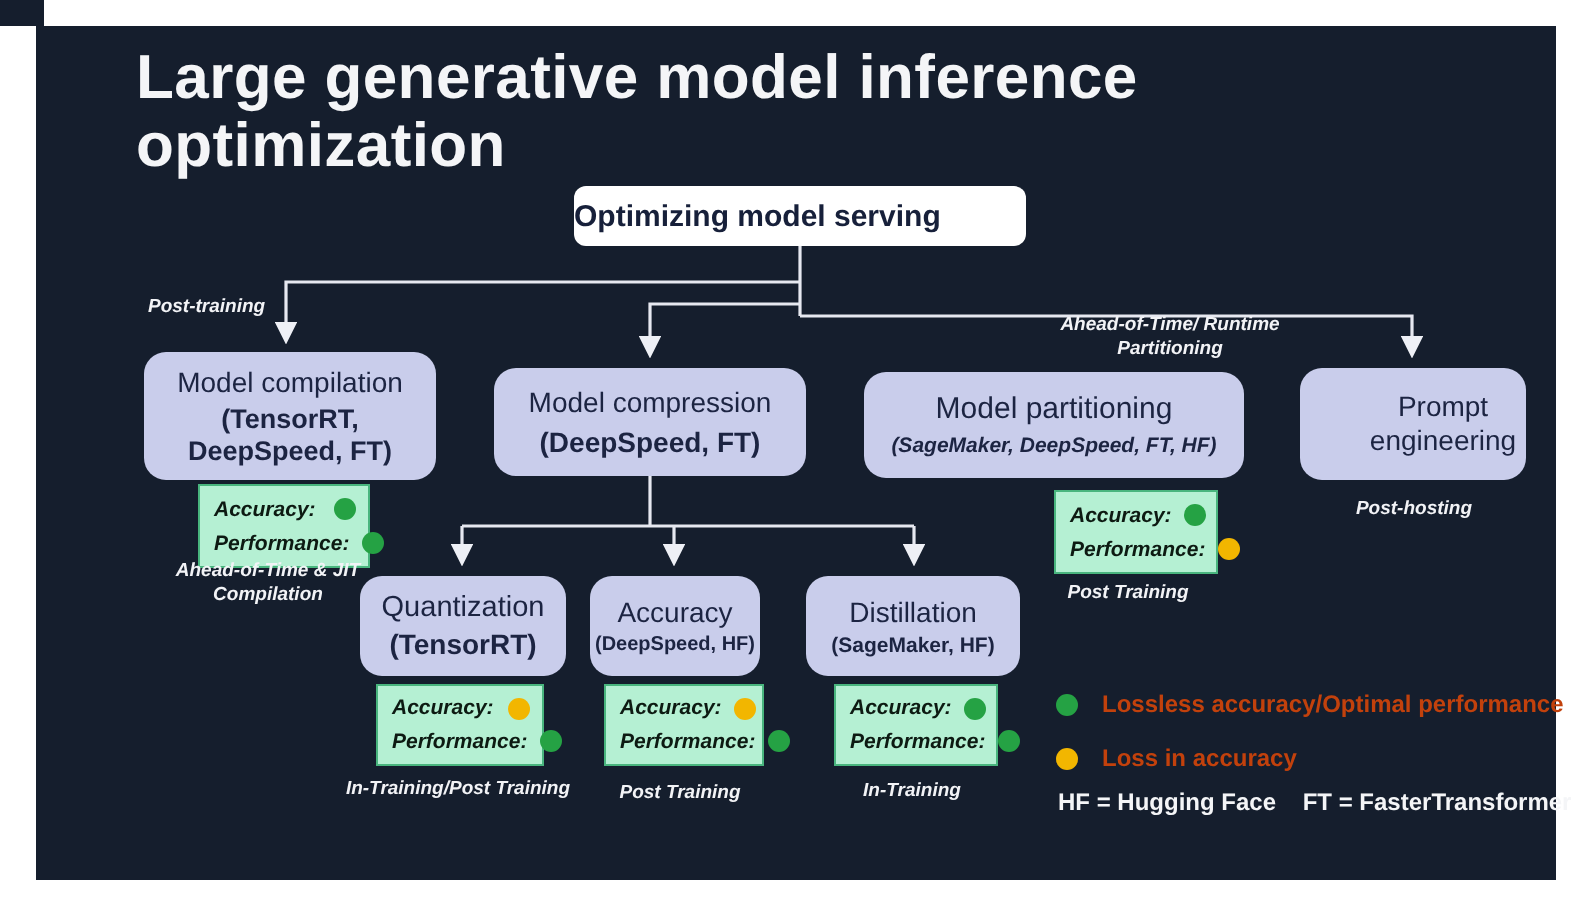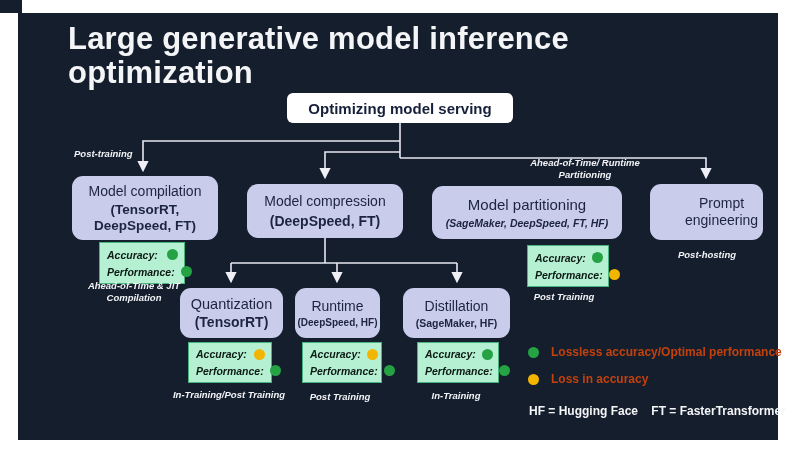--- a/index.html
+++ b/index.html
@@ -3,21 +3,21 @@
 <meta charset="utf-8">
 <style>
   * { margin:0; padding:0; box-sizing:border-box; }
   html,body { background:#ffffff; font-family:"Liberation Sans", sans-serif; }
   .page { position:relative; width:790px; height:452px; background:#ffffff; overflow:hidden; }
   .corner-chip { position:absolute; left:0; top:0; width:22px; height:13px; background:#151e2d; }
   .slide { position:absolute; left:18px; top:13px; width:760px; height:427px; background:#151e2d; }
   .title { position:absolute; left:68px; top:22px; width:620px; color:#f4f5f7;
            font-size:31px; font-weight:800; line-height:34px; letter-spacing:0.2px; }
   .root-node { position:absolute; left:287px; top:93px; width:226px; height:30px;
-           background:#ffffff; border-radius:6px; display:flex; align-items:center; justify-content:center;
+           background:#ffffff; border-radius:6px; display:flex; align-items:center; 
            color:#17203a; font-size:15px; font-weight:700; }
   svg.connectors { position:absolute; left:0; top:0; width:790px; height:452px; pointer-events:none; }
   .node { position:absolute; background:#c9cdeb; border-radius:11px; color:#1c2442;
           display:flex; flex-direction:column; align-items:center; justify-content:center; text-align:center; }
   .node .nlabel { font-weight:400; }
   .node .ntools { font-weight:700; }
   .node .ntools.it { font-style:italic; }
   .status { position:absolute; background:#b5f0d3; border:1px solid #49b57e; padding:3px 6px 3px 7px;
             display:flex; flex-direction:column; justify-content:space-around; }
   .srow { display:flex; align-items:center; justify-content:space-between; }
@@ -87,21 +87,21 @@
   <div class="node" style="left:650px; top:184px; width:113px; height:56px;padding-left:30px;">
     <div class="nlabel" style="font-size:14px; line-height:17px; width:90px;">Prompt engineering</div>
   </div>
 
   <div class="node" style="left:180px; top:288px; width:103px; height:50px;">
     <div class="nlabel" style="font-size:14.5px; margin-bottom:2px;">Quantization</div>
     <div class="ntools" style="font-size:14px;">(TensorRT)</div>
   </div>
 
   <div class="node" style="left:295px; top:288px; width:85px; height:50px;">
-    <div class="nlabel" style="font-size:14px; margin-bottom:3px;">Runtime</div>
+    <div class="nlabel" style="font-size:14px; margin-bottom:3px;">Accuracy</div>
     <div class="ntools" style="font-size:10px;">(DeepSpeed, HF)</div>
   </div>
 
   <div class="node" style="left:403px; top:288px; width:107px; height:50px;">
     <div class="nlabel" style="font-size:14px; margin-bottom:3px;">Distillation</div>
     <div class="ntools" style="font-size:10.5px;">(SageMaker, HF)</div>
   </div>
 
   <div class="status" style="left:99px; top:242px; width:86px; height:42px;">
     <div class="srow">
@@ -168,15 +168,15 @@
   <div class="note center" style="left:391px; top:390px; width:130px;">In-Training</div>
 
   <div class="legend-item" style="left:528px; top:345px;">
     <span class="dot" style="background: rgb(37, 162, 68);"></span>
     <span class="ltext">Lossless accuracy/Optimal performance</span>
   </div>
   <div class="legend-item" style="left:528px; top:372px;">
     <span class="dot" style="background: rgb(242, 182, 0);"></span>
     <span class="ltext">Loss in accuracy</span>
   </div>
-  <div class="abbrev" style="left:529px; top:404px;">HF = Hugging Face    FT = FasterTransformer</div>
+  <div class="abbrev" style="left:529px; top:394px;">HF = Hugging Face    FT = FasterTransformer</div>
 
 </div>
 
 </body></html>

